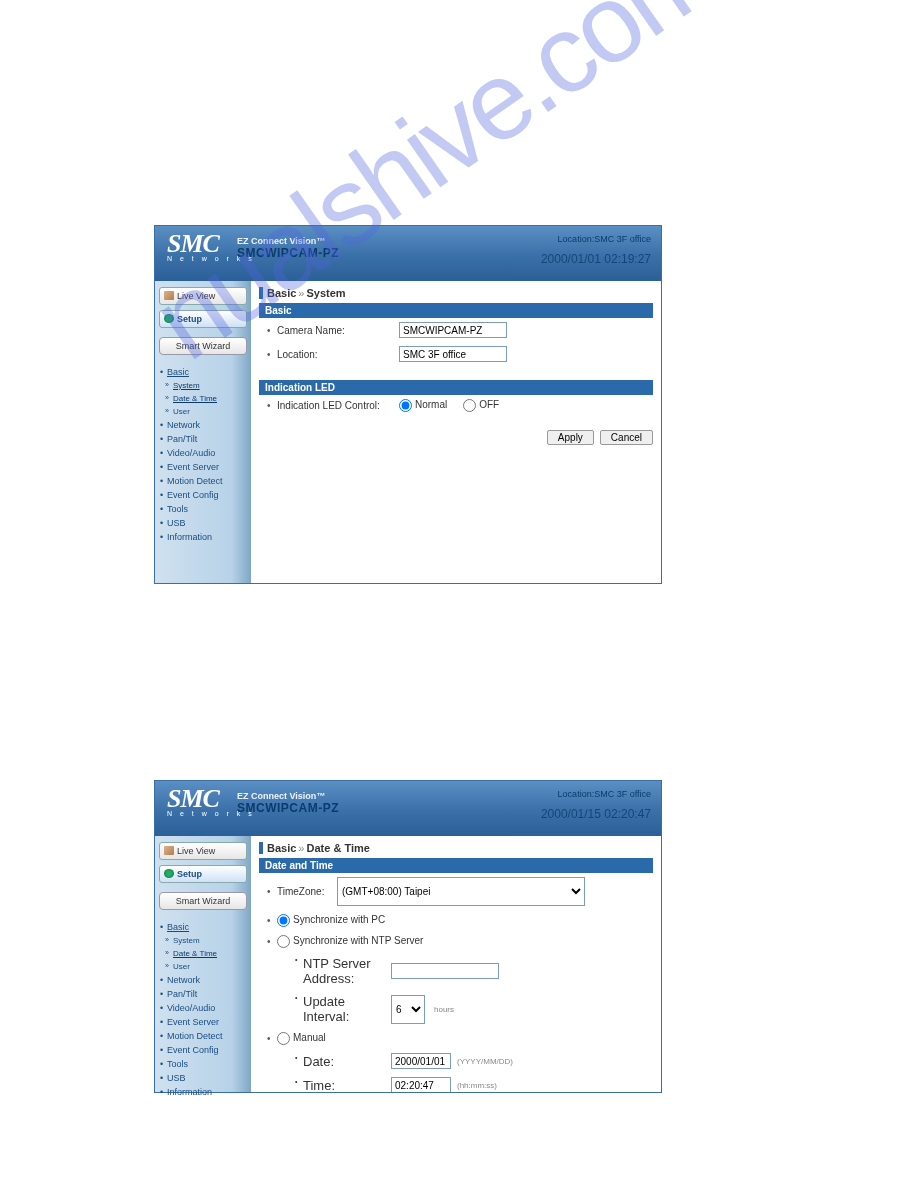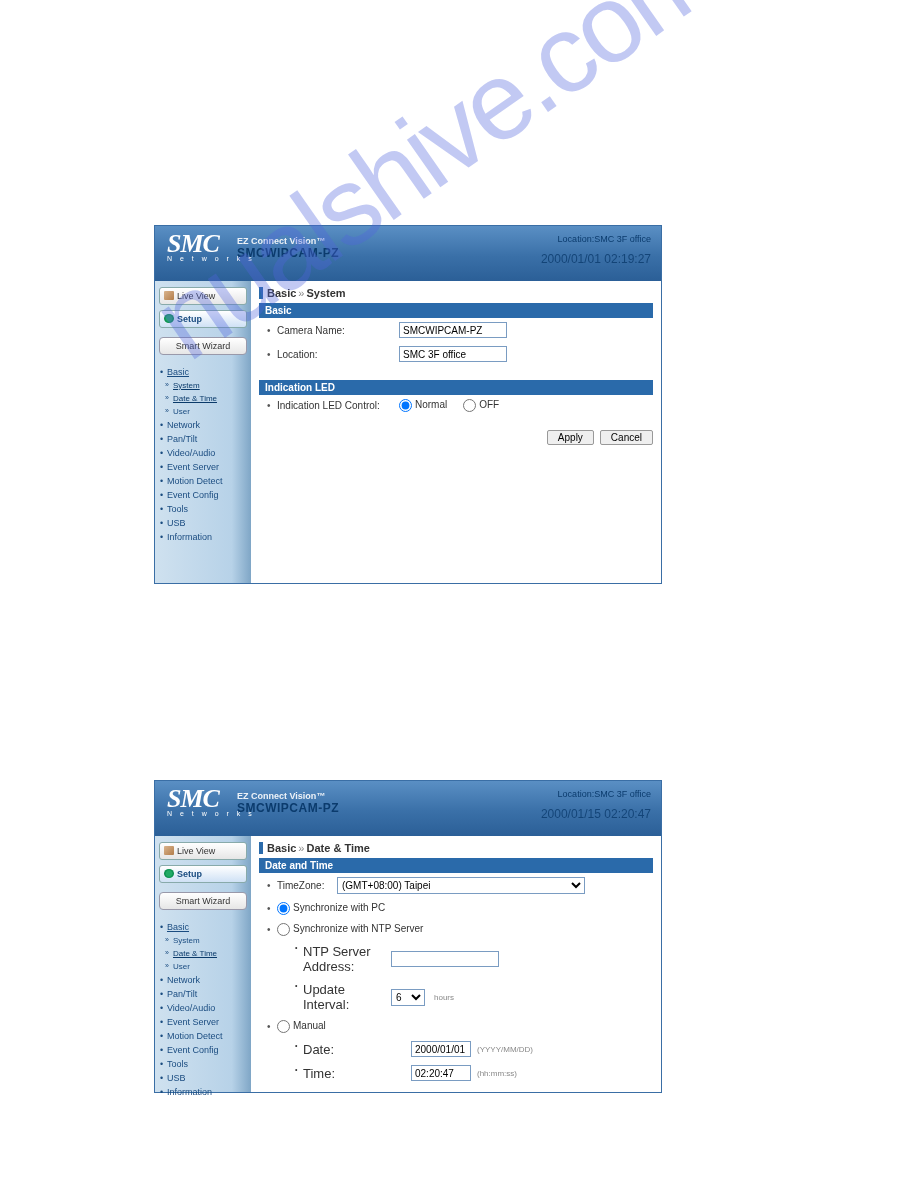--- a/index.html
+++ b/index.html
@@ -36,22 +36,22 @@
   .breadcrumb .sep { color: #888; font-weight: normal; padding: 0 2px; }
   .section-bar { background: #2a6aaa; color: #fff; font-weight: bold; font-size: 10px; padding: 2px 6px; margin-top: 2px; }
   .form-row { display: flex; align-items: center; padding: 4px 0 4px 8px; font-size: 10px; }
   .form-row .bullet { width: 6px; color: #555; margin-right: 4px; }
   .form-row .label { width: 122px; color: #333; }
   .form-row .sublabel { width: 110px; color: #333; padding-left: 22px; position: relative; font-size: 13px; }
   .form-row .sublabel::before { content: "•"; position: absolute; left: 14px; font-size: 7px; }
   .form-row .radio-group { display: flex; align-items: center; gap: 16px; }
   input[type="text"] { border: 1px solid #7a9cc2; height: 16px; font-size: 10px; padding: 0 3px; }
   input.wide { width: 108px; }
-  input.med { width: 44px; margin-left: 20px; }
-  select { border: 1px solid #7a9cc2; height: 17px; font-size: 10px; background: #fff; }
+  input.med { width: 44px; }
+  select { border: 1px solid #7a9cc2; height: 29px; font-size: 10px; background: #fff; }
   select.tz { width: 248px; }
   select.sm { width: 34px; margin-right: 3px; }
   .hint { font-size: 8px; color: #888; margin-left: 6px; }
   .btn-row { display: flex; justify-content: flex-end; gap: 6px; margin-top: 14px; }
   .btn { border: 1px solid #999; background: #efefef; padding: 1px 10px; font-size: 10px; cursor: pointer; border-radius: 2px; }
   .watermark { position: absolute; left: 130px; top: 280px; font-size: 110px; font-weight: 400; color: rgba(80,100,220,0.35); transform: rotate(-35deg); transform-origin: left top; white-space: nowrap; pointer-events: none; letter-spacing: -4px; z-index: 50; }
   input[type="radio"] { margin: 0 3px 0 0; vertical-align: middle; }
   .row-indent1 { padding-left: 22px; }
 </style>
 </head>

